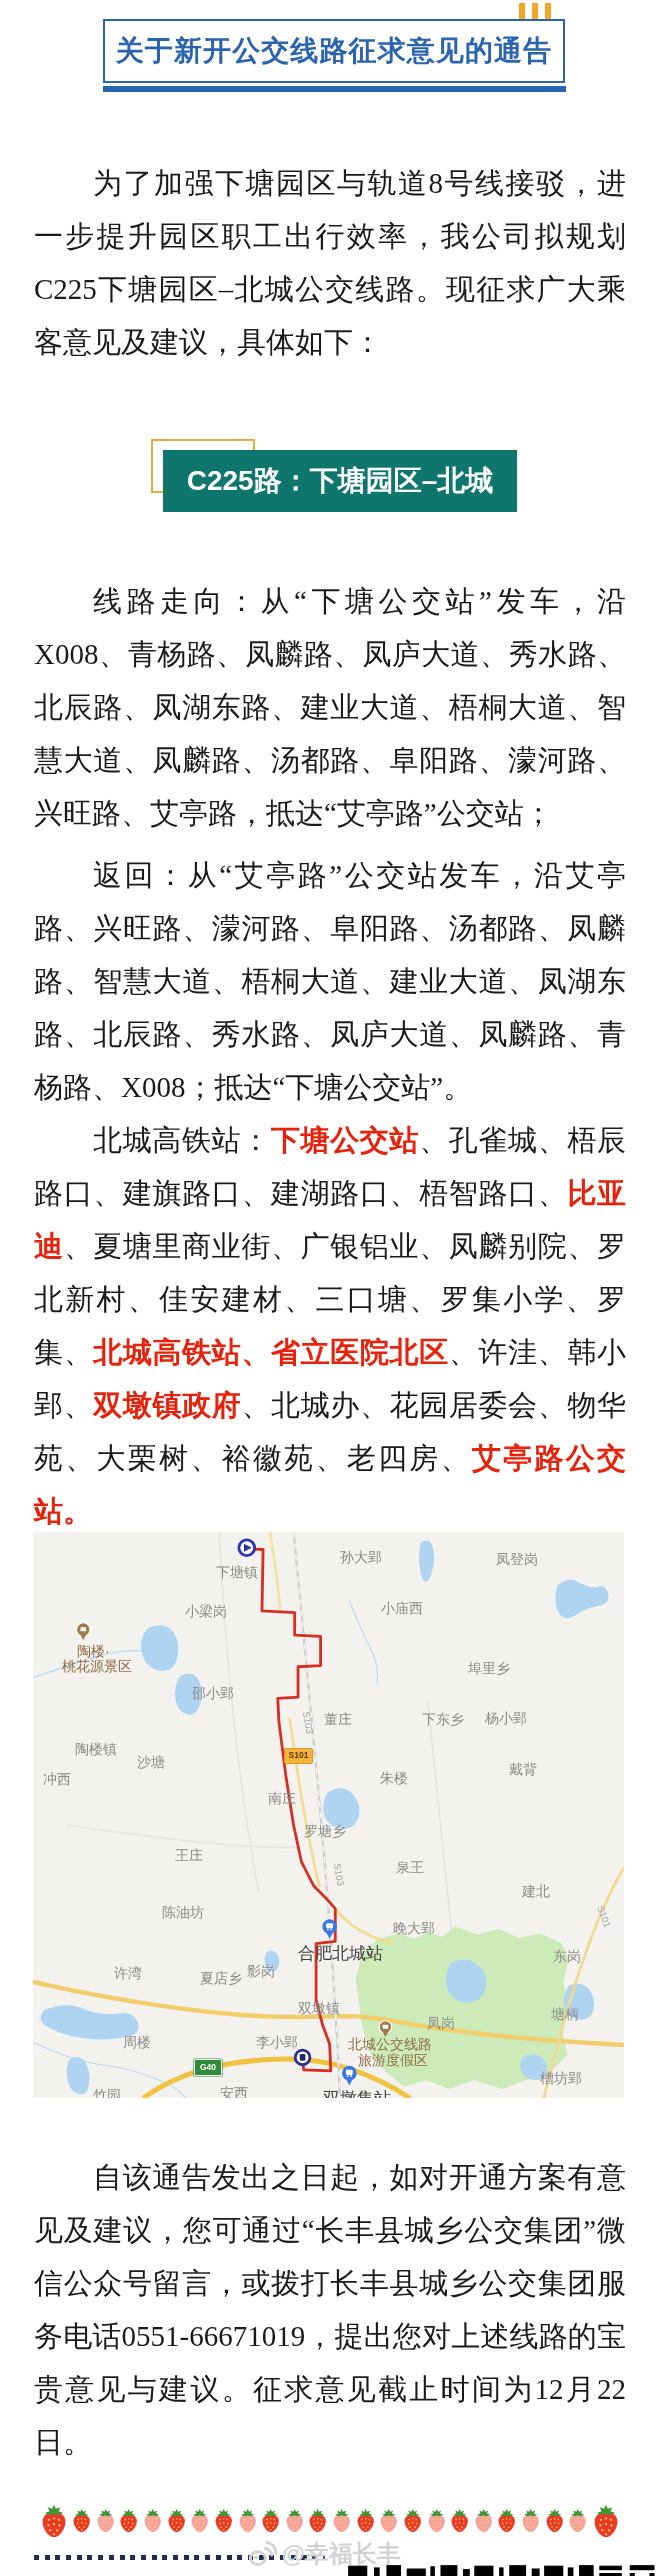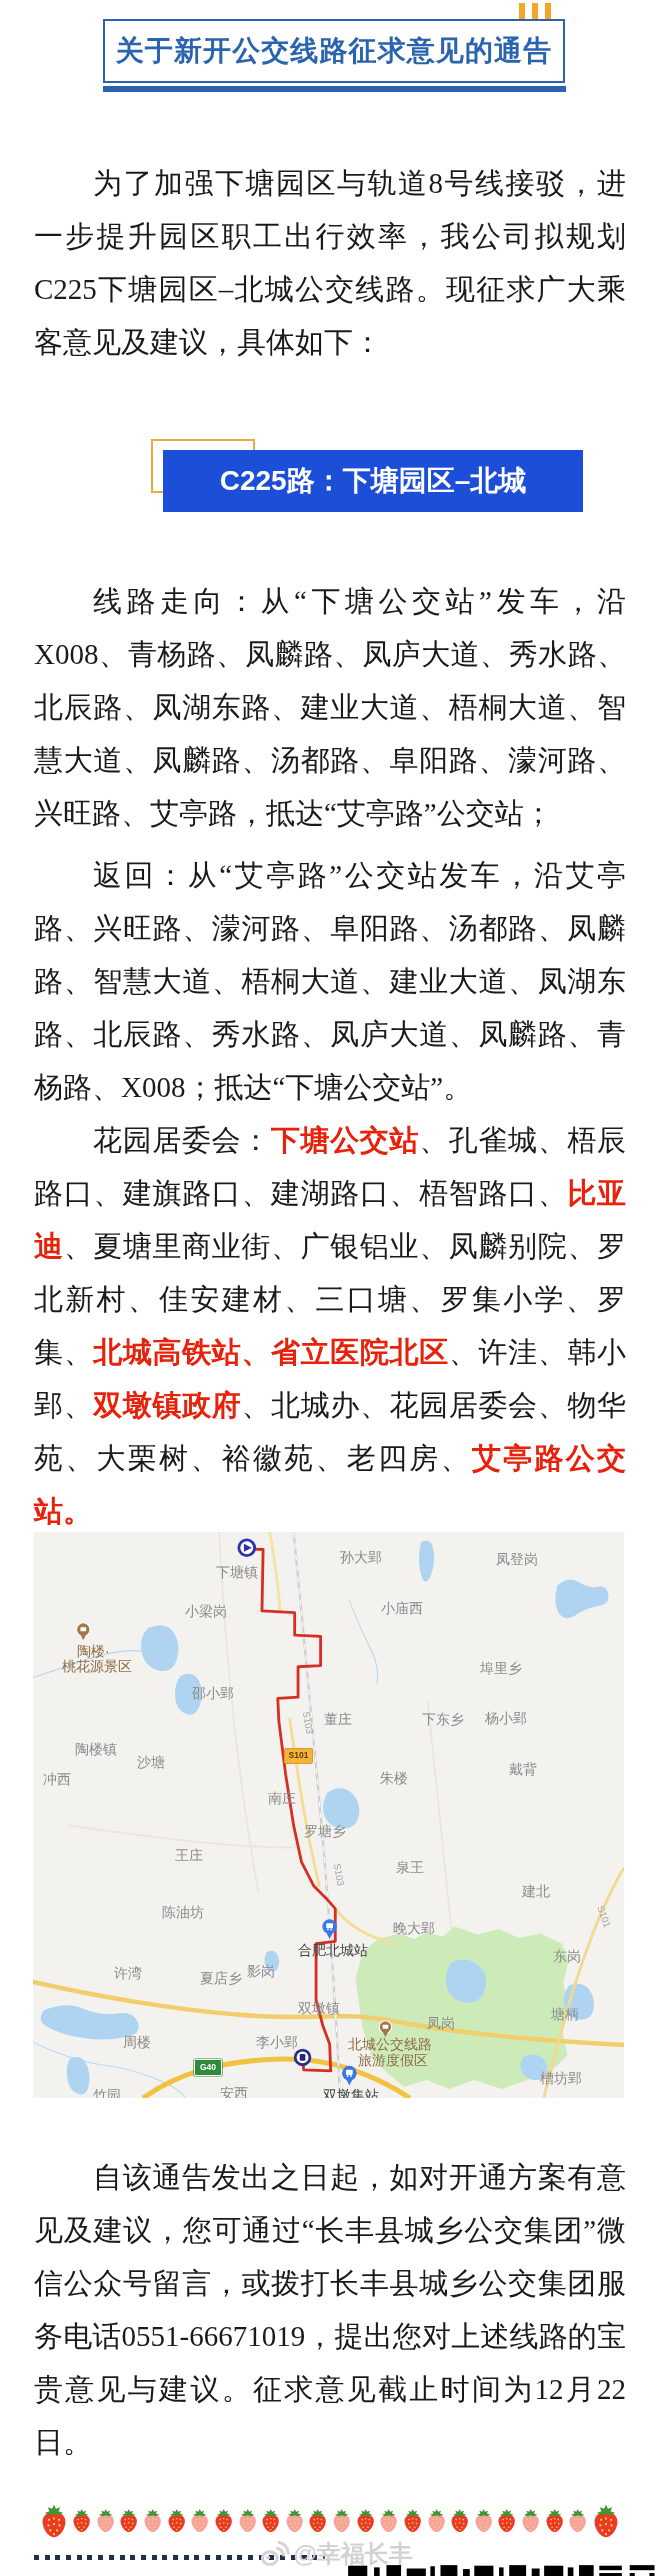--- a/index.html
+++ b/index.html
@@ -25,47 +25,47 @@
   .para .red{font-weight:700;color:#e8210b;}
   #p-intro{top:157px;}
   #p-out{top:575px;}
   #p-back{top:849px;}
   #p-stops{top:1114px;}
   #p-close{top:2151px;}
 
   
   .banner-outline{position:absolute;left:151px;top:439px;width:100px;height:50px;
                   border:2.3px solid #eba93f;background:#ffffff;}
-  .banner{position:absolute;left:163px;top:450px;width:420px;height:62px;background:#1d4ed8;
+  .banner{position:absolute;left:163px;top:450px;width:354px;height:62px;background:#0f766e;
           display:flex;align-items:center;justify-content:center;}
   .banner-text{font-family:"Liberation Sans","DejaVu Sans",sans-serif;font-weight:700;
                font-size:28px;color:#ffffff;white-space:nowrap;}
 
   
   .map{position:absolute;left:33px;top:1532px;width:591px;height:566px;background:#f4f2ef;overflow:hidden;}
   .map svg.base{position:absolute;left:0;top:0;}
   .map-label{position:absolute;font-family:"Liberation Sans","DejaVu Sans",sans-serif;
              font-size:14px;color:#8b8a88;white-space:nowrap;}
-  .map-label.dark{color:#3e3e3e;font-size:14px;}
+  .map-label.dark{color:#3e3e3e;font-size:17px;}
   .map-label.poi{color:#8d6b43;}
   .map-label.rot80{transform:rotate(80deg);color:#a3a3a3;font-size:9.6px;}
   .map-label.rot70{transform:rotate(70deg);color:#a3a3a3;font-size:9.6px;}
   .shield{position:absolute;font-family:"Liberation Sans",sans-serif;font-weight:700;text-align:center;}
   .shield.s101{left:251px;top:216px;width:27px;height:13.5px;line-height:13.5px;background:#f5b33c;
                border:1.1px solid #d89a28;border-radius:1.7px;font-size:8.5px;color:#5a3d00;}
   .shield.g40{left:161px;top:527px;width:26px;height:14.7px;line-height:14.7px;background:#2e8b3a;
               border:1.1px solid #ffffff;border-radius:1px;font-size:8.5px;color:#ffffff;box-shadow:0 0 0 0.6px #2e8b3a;}
 
   
   .berry-row{position:absolute;left:39px;top:2500px;width:582px;height:41px;
              display:flex;justify-content:space-between;align-items:center;}
   .berry-row span{display:inline-flex;}
   .dotted-line{position:absolute;left:34px;top:2555px;width:291px;height:4.5px;
                background:repeating-linear-gradient(90deg,#232d52 0 5px,transparent 5px 10.7px);}
-  .watermark{position:absolute;left:260px;top:2538px;display:flex;align-items:center;color:#d2d2d2;justify-content:center;}
+  .watermark{position:absolute;left:248px;top:2538px;display:flex;align-items:center;color:#d2d2d2;justify-content:center;}
   .watermark-text{font-family:"Liberation Sans",sans-serif;font-weight:700;font-size:24px;
                   color:#d2d2d2;margin-left:3.4px;white-space:nowrap;}
   .partial-logo{position:absolute;left:338px;top:2564px;width:321px;height:12.4px;overflow:hidden;}
 </style>
 </head>
 <body>
 
 <div class="page">
 
   <div class="orange-bars">
@@ -89,21 +89,21 @@
 
   <p class="para" id="p-out">
     <span class="lbl">线路走向：</span><span>从“下塘公交站”发车，沿X008、青杨路、凤麟路、凤庐大道、秀水路、北辰路、凤湖东路、建业大道、梧桐大道、智慧大道、凤麟路、汤都路、阜阳路、濛河路、兴旺路、艾亭路，抵达“艾亭路”公交站；</span>
   </p>
 
   <p class="para" id="p-back">
     <span>返回：</span><span>从“艾亭路”公交站发车，沿艾亭路、兴旺路、濛河路、阜阳路、汤都路、凤麟路、智慧大道、梧桐大道、建业大道、凤湖东路、北辰路、秀水路、凤庐大道、凤麟路、青杨路、X008；抵达“下塘公交站”。</span>
   </p>
 
   <p class="para" id="p-stops">
-    <span class="lbl">花园居委会：</span><span class="red">下塘公交站</span><span>、孔雀城、梧辰路口、建旗路口、建湖路口、梧智路口、</span><span class="red">比亚迪</span><span>、夏塘里商业街、广银铝业、凤麟别院、罗北新村、佳安建材、三口塘、罗集小学、罗集、</span><span class="red">北城高铁站、省立医院北区</span><span>、许洼、韩小郢、</span><span class="red">双墩镇政府</span><span>、北城办、花园居委会、物华苑、大栗树、裕徽苑、老四房、</span><span class="red">艾亭路公交站。</span>
+    <span class="lbl">北城高铁站：</span><span class="red">下塘公交站</span><span>、孔雀城、梧辰路口、建旗路口、建湖路口、梧智路口、</span><span class="red">比亚迪</span><span>、夏塘里商业街、广银铝业、凤麟别院、罗北新村、佳安建材、三口塘、罗集小学、罗集、</span><span class="red">北城高铁站、省立医院北区</span><span>、许洼、韩小郢、</span><span class="red">双墩镇政府</span><span>、北城办、花园居委会、物华苑、大栗树、裕徽苑、老四房、</span><span class="red">艾亭路公交站。</span>
   </p>
 
   <div class="map">
     <svg class="base" width="591" height="566" viewBox="0 0 1048 1004">
       <rect x="0" y="0" width="1048" height="1004" fill="#f4f2ef"></rect>
 
       <path d="M0,258 Q60,238 110,222 Q160,206 200,212 Q230,218 252,232" stroke="#b8d8f0" stroke-width="2" fill="none"></path>
       <path d="M0,905 Q60,935 120,945 Q180,952 230,975 Q260,988 270,1004" stroke="#b8d8f0" stroke-width="2" fill="none"></path>
       <path d="M560,120 Q580,170 600,210 Q615,240 610,270" stroke="#b8d8f0" stroke-width="2" fill="none"></path>
 
@@ -163,21 +163,21 @@
       <path d="M625,896 L619,885 L631,885 Z" fill="#a2794c"></path>
       <rect x="620" y="874" width="10" height="7" rx="1" fill="#ffffff"></rect>
     </svg>
 
     <span class="map-label" style="left:183px;top:32px">下塘镇</span>
     <span class="map-label" style="left:307px;top:17px">孙大郢</span>
     <span class="map-label" style="left:463px;top:19px">凤登岗</span>
     <span class="map-label" style="left:152px;top:71px">小梁岗</span>
     <span class="map-label" style="left:348px;top:68px">小庙西</span>
     <span class="map-label" style="left:159px;top:153px">邵小郢</span>
-    <span class="map-label" style="left:447px;top:128px">埠里乡</span>
+    <span class="map-label" style="left:435px;top:128px">埠里乡</span>
     <span class="map-label" style="left:291px;top:179px">董庄</span>
     <span class="map-label" style="left:389px;top:179px">下东乡</span>
     <span class="map-label" style="left:452px;top:178px">杨小郢</span>
     <span class="map-label" style="left:42px;top:209px">陶楼镇</span>
     <span class="map-label" style="left:104px;top:222px">沙塘</span>
     <span class="map-label" style="left:10px;top:239px">冲西</span>
     <span class="map-label" style="left:347px;top:238px">朱楼</span>
     <span class="map-label" style="left:476px;top:229px">戴背</span>
     <span class="map-label" style="left:235px;top:258px">南庄</span>
     <span class="map-label" style="left:271px;top:291px">罗塘乡</span>

